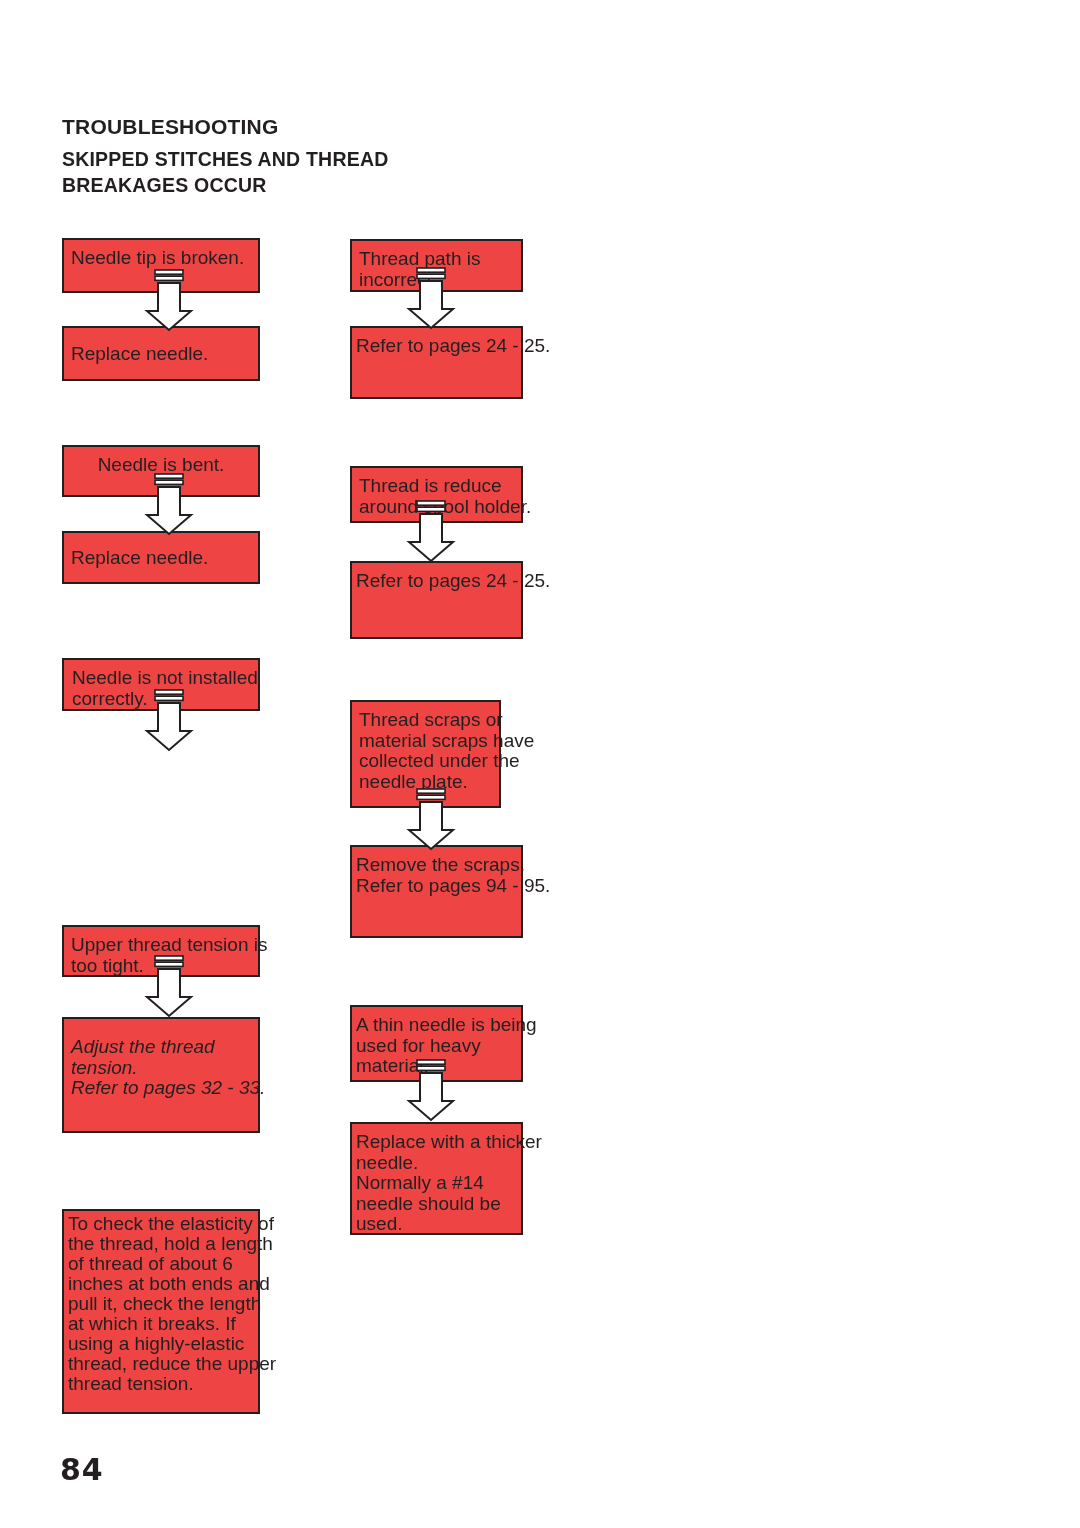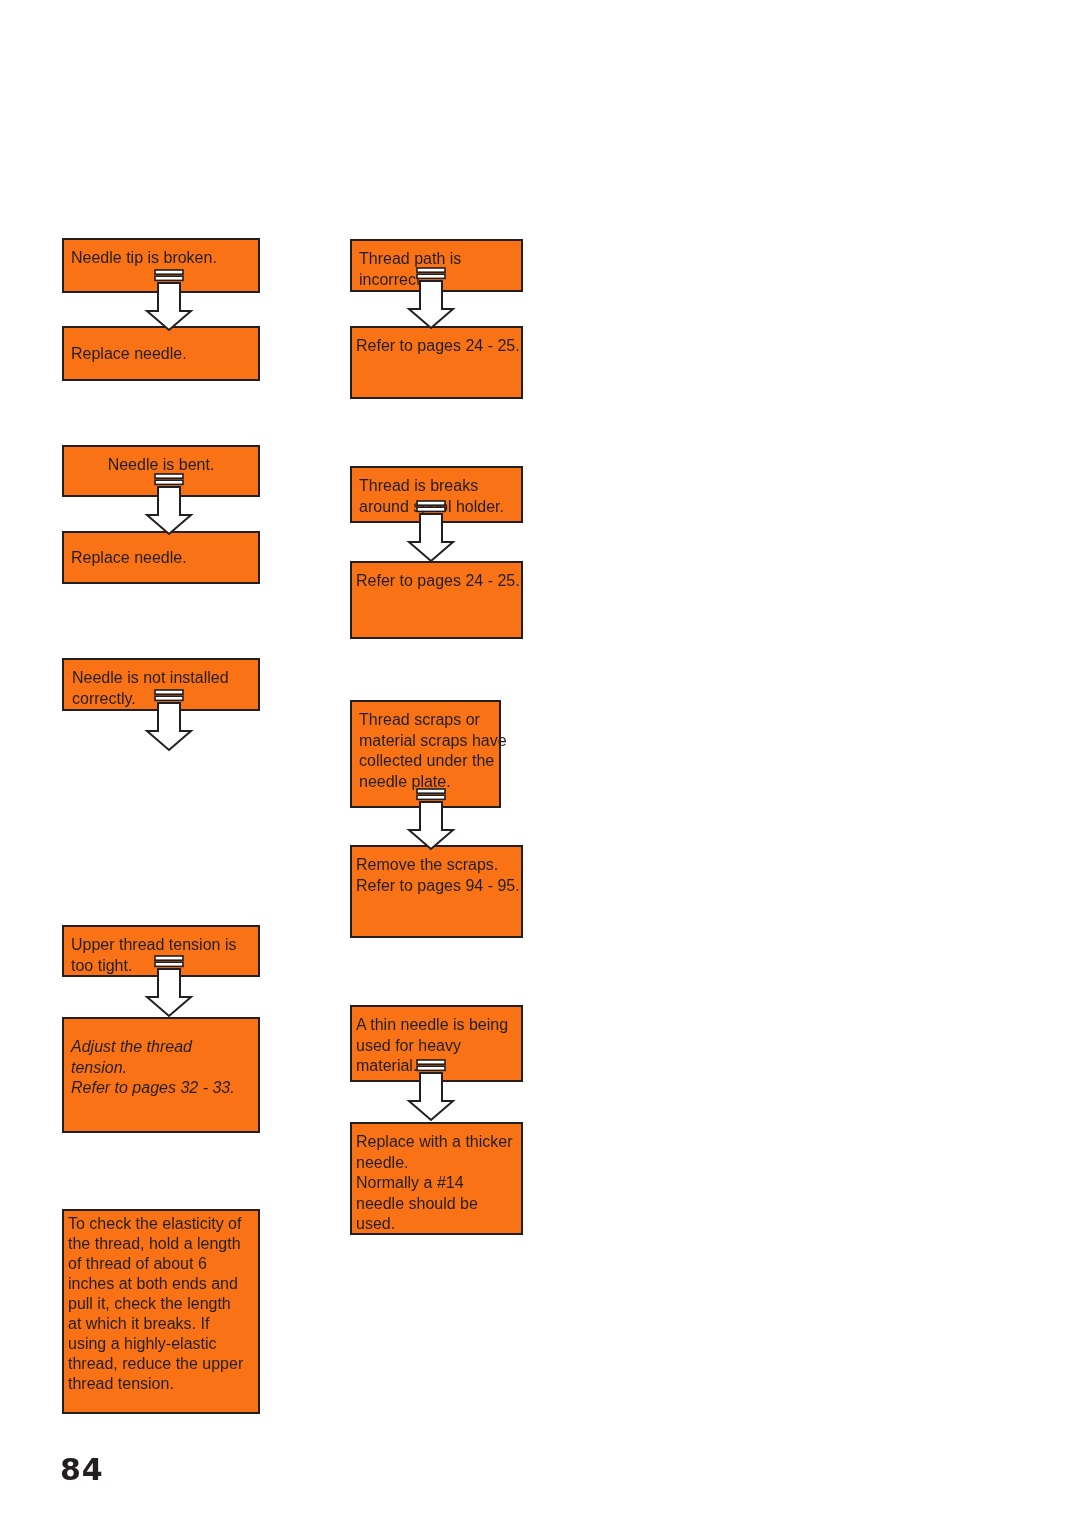--- a/index.html
+++ b/index.html
@@ -47,22 +47,22 @@
     margin: 4px 0 0 0;
     color: #231f20;
     width: 360px;
   }
 
   
   .box {
     position: absolute;
     box-sizing: border-box;
     border: 2px solid #231f20;
-    background: #f97316;
-    font-size: 16px;
+    background: #ef4444;
+    font-size: 19px;
     line-height: 20.5px;
     color: #231f20;
     padding: 8px 7px 6px 7px;
     z-index: 2;
   }
   .box.tight {
     padding-left: 4px;
     padding-right: 3px;
   }
   .box .line {
@@ -96,20 +96,27 @@
     font-weight: bold;
     letter-spacing: 1px;
     color: #231f20;
   }
 </style>
 </head>
 <body>
 
 <div id="page">
 
+  <div class="heading-block">
+    <div class="doc-title">TROUBLESHOOTING</div>
+    <div class="doc-subtitle">
+      <span class="line">SKIPPED STITCHES AND THREAD</span>
+      <span class="line">BREAKAGES OCCUR</span>
+    </div>
+  </div>
 
   <div class="box" style="left:62px; top:238px; width:198px; height:55px;">
     <span class="line">Needle tip is broken.</span>
   </div>
   <div class="arrow" style="left:141px; top:270px; height:62px;">
     <svg viewBox="0 0 56 62" preserveAspectRatio="none">
       <rect x="14" y="0" width="28" height="4.2" fill="#ffffff" stroke="#231f20" stroke-width="1.6"></rect>
       <rect x="14" y="6.2" width="28" height="4.2" fill="#ffffff" stroke="#231f20" stroke-width="1.6"></rect>
       <path d="M17 13 L39 13 L39 41 L50 41 L28 60 L6 41 L17 41 Z" fill="#ffffff" stroke="#231f20" stroke-width="2"></path>
     </svg>
@@ -182,21 +189,21 @@
       <rect x="14" y="0" width="28" height="4.2" fill="#ffffff" stroke="#231f20" stroke-width="1.6"></rect>
       <rect x="14" y="6.2" width="28" height="4.2" fill="#ffffff" stroke="#231f20" stroke-width="1.6"></rect>
       <path d="M17 13 L39 13 L39 41 L50 41 L28 60 L6 41 L17 41 Z" fill="#ffffff" stroke="#231f20" stroke-width="2"></path>
     </svg>
   </div>
   <div class="box tight" style="left:350px; top:326px; width:173px; height:73px;">
     <span class="line">Refer to pages 24 - 25.</span>
   </div>
 
   <div class="box" style="left:350px; top:466px; width:173px; height:57px;">
-    <span class="line">Thread is breaks</span>
+    <span class="line">Thread is reduce</span>
     <span class="line">around spool holder.</span>
   </div>
   <div class="arrow" style="left:403px; top:501px; height:62px;">
     <svg viewBox="0 0 56 62" preserveAspectRatio="none">
       <rect x="14" y="0" width="28" height="4.2" fill="#ffffff" stroke="#231f20" stroke-width="1.6"></rect>
       <rect x="14" y="6.2" width="28" height="4.2" fill="#ffffff" stroke="#231f20" stroke-width="1.6"></rect>
       <path d="M17 13 L39 13 L39 41 L50 41 L28 60 L6 41 L17 41 Z" fill="#ffffff" stroke="#231f20" stroke-width="2"></path>
     </svg>
   </div>
   <div class="box tight" style="left:350px; top:561px; width:173px; height:78px;">

